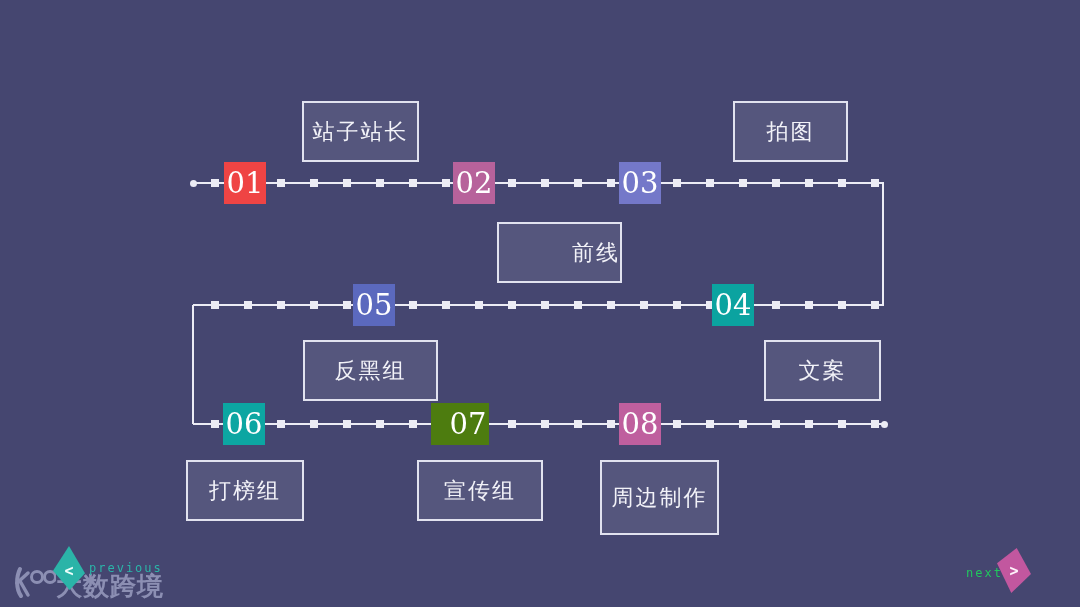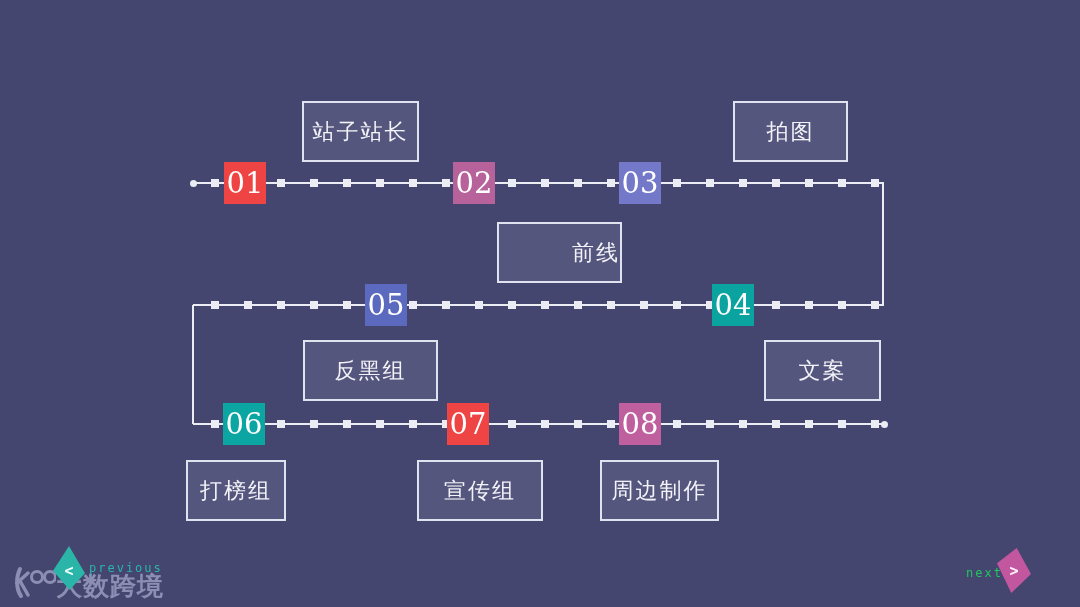--- a/index.html
+++ b/index.html
@@ -90,57 +90,57 @@
   <div id="diagram-stage">
       <div class="step" style="left: 224px; top: 162px; background: #ef4444;">
       <span class="step-num">01</span>
     </div>
       <div class="step" style="left: 453px; top: 162px; background: rgb(183, 98, 155);">
       <span class="step-num">02</span>
     </div>
       <div class="step" style="left: 619px; top: 162px; background: rgb(116, 120, 201);">
       <span class="step-num">03</span>
     </div>
-      <div class="step" style="left: 353px; top: 284px; background: rgb(91, 105, 190); margin-left: 12px;">
+      <div class="step" style="left: 353px; top: 284px; background: rgb(91, 105, 190);">
       <span class="step-num">05</span>
     </div>
       <div class="step" style="left: 712px; top: 284px; background: rgb(11, 163, 160);">
       <span class="step-num">04</span>
     </div>
       <div class="step" style="left: 223px; top: 403px; background: rgb(12, 166, 162);">
       <span class="step-num">06</span>
     </div>
-      <div class="step" style="left: 447px; top: 403px; background: #ef4444;">
+      <div class="step" style="left: 431px; top: 403px; background: #4d7c0f; padding-left: 16px;">
       <span class="step-num">07</span>
     </div>
       <div class="step" style="left: 619px; top: 403px; background: rgb(191, 95, 158); align-items: center;">
       <span class="step-num">08</span>
     </div>
       <div class="label-box" style="left: 302px; top: 101px; width: 117px; height: 61px;">
       <span class="label-text">站子站长</span>
     </div>
       <div class="label-box" style="left: 733px; top: 101px; width: 115px; height: 61px;">
       <span class="label-text">拍图</span>
     </div>
       <div class="label-box" style="left: 497px; top: 222px; width: 125px; height: 61px; justify-content: flex-end;">
       <span class="label-text">前线</span>
     </div>
       <div class="label-box" style="left: 303px; top: 340px; width: 135px; height: 61px;">
       <span class="label-text">反黑组</span>
     </div>
       <div class="label-box" style="left: 764px; top: 340px; width: 117px; height: 61px;">
       <span class="label-text">文案</span>
     </div>
-      <div class="label-box" style="left: 186px; top: 460px; width: 100px; height: 61px;">
+      <div class="label-box" style="left: 186px; top: 460px; width: 118px; height: 61px;">
       <span class="label-text">打榜组</span>
     </div>
       <div class="label-box" style="left: 417px; top: 460px; width: 126px; height: 61px;">
       <span class="label-text">宣传组</span>
     </div>
-      <div class="label-box" style="left: 600px; top: 460px; width: 119px; height: 61px;">
+      <div class="label-box" style="left: 600px; top: 460px; width: 119px; height: 75px;">
       <span class="label-text">周边制作</span>
     </div>
     </div>
 
   <div class="logo">
     <svg class="logo-glyph" width="44" height="34" viewBox="0 0 44 34">
       <path d="M8 4 C4 12 4 24 9 31" stroke="#8C8FB3" stroke-width="4" fill="none" stroke-linecap="round"></path>
       <path d="M5 18 L16 8 M8 16 L16 30" stroke="#8C8FB3" stroke-width="3.5" fill="none" stroke-linecap="round"></path>
       <circle cx="25" cy="12" r="5.5" stroke="#8C8FB3" stroke-width="3" fill="none"></circle>
       <circle cx="38" cy="12" r="5.5" stroke="#8C8FB3" stroke-width="3" fill="none"></circle>

